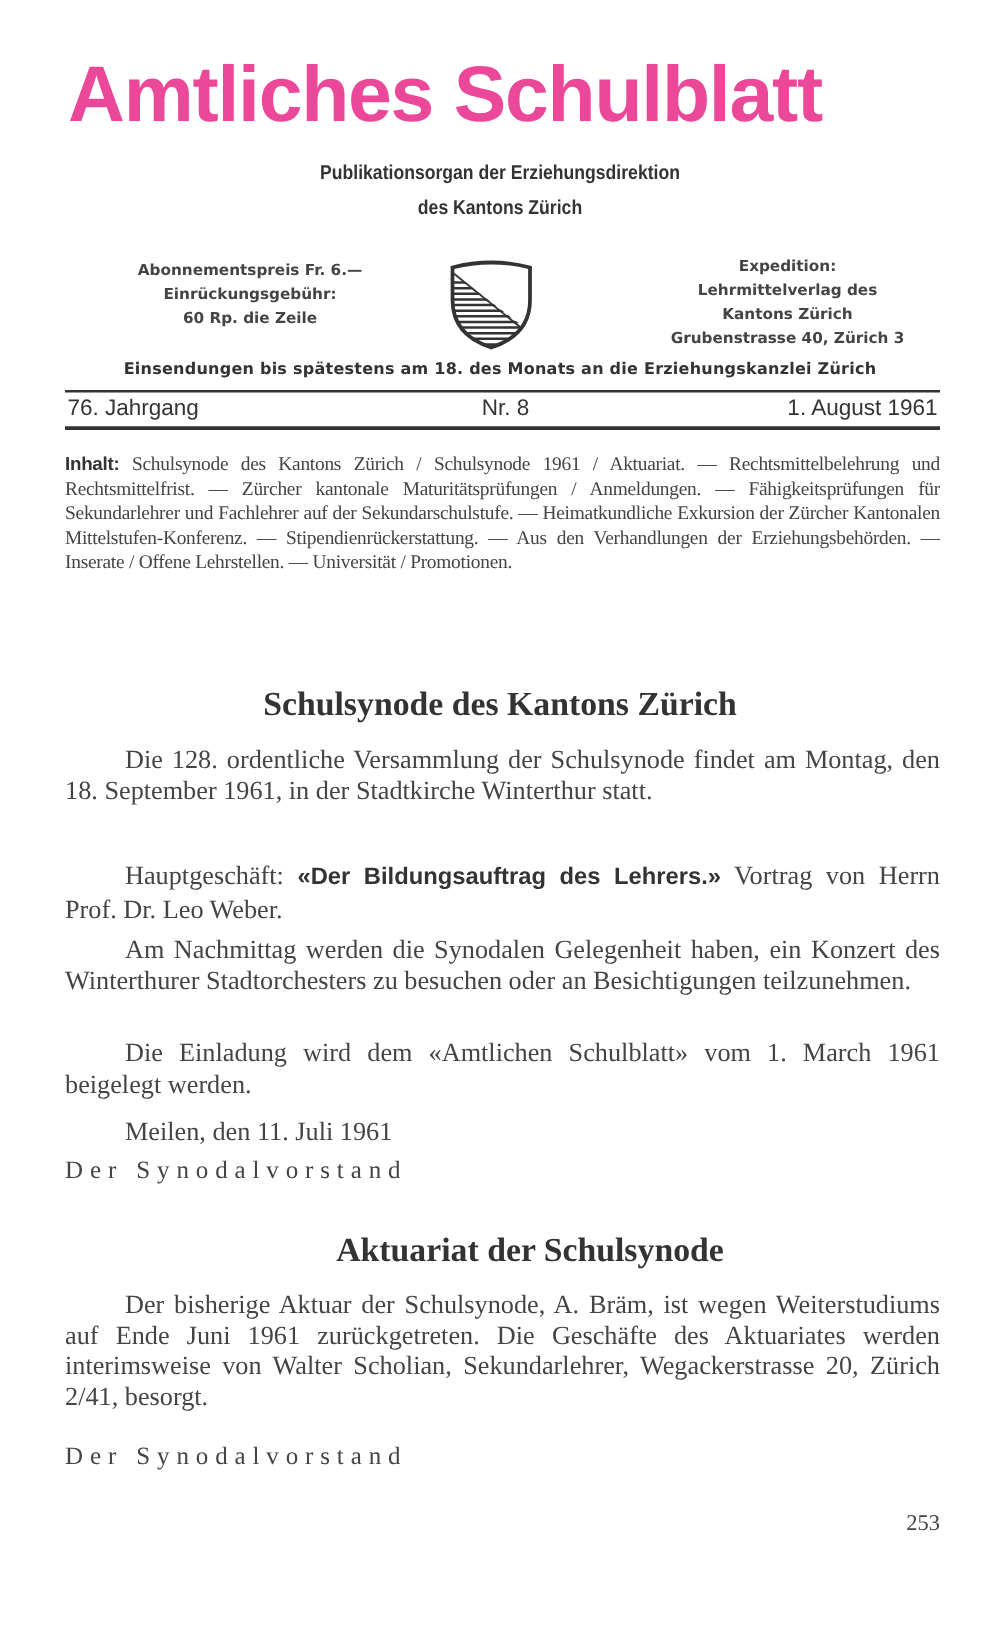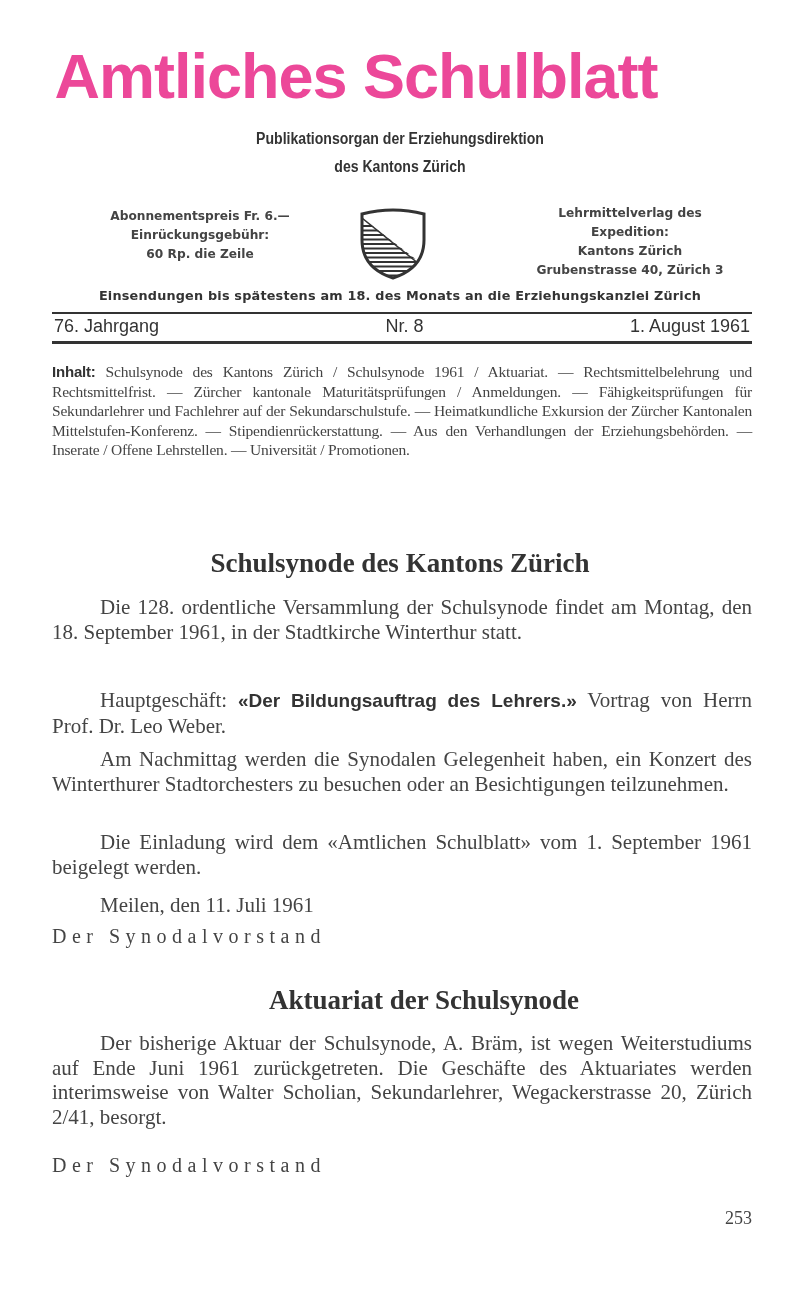--- a/index.html
+++ b/index.html
@@ -96,22 +96,22 @@
           <line x1="0" y1="69.5" x2="74" y2="69.5"></line>
       </g>
       <polygon points="6,0 74,0 74,64 6,12" fill="#ffffff"></polygon>
       <line x1="6" y1="12" x2="68" y2="62" stroke="#333" stroke-width="1.5"></line>
     </g>
     <path d="M6 8 Q37 0 68 8 L68 34 Q68 62 37 72 Q6 62 6 34 Z" fill="none" stroke="#333" stroke-width="3"></path>
   </svg>
 </div>
 
 <div class="abs info-right">
+  <span class="info-line">Expedition:</span>
   <span class="info-line">Lehrmittelverlag des</span>
-  <span class="info-line">Expedition:</span>
   <span class="info-line">Kantons Zürich</span>
   <span class="info-line">Grubenstrasse 40, Zürich 3</span>
 </div>
 
 <div class="abs deadline">Einsendungen bis spätestens am 18. des Monats an die Erziehungskanzlei Zürich</div>
 
 <div class="abs rule" style="top:312px;height:2px;"></div>
 <div class="abs issue-bar">
   <span>76. Jahrgang</span>
   <span style="margin-left:20px;">Nr. 8</span>
@@ -123,21 +123,21 @@
   <span class="toc-label">Inhalt:</span>
   <span>Schulsynode des Kantons Zürich / Schulsynode 1961 / Aktuariat. — Rechtsmittelbelehrung und Rechtsmittelfrist. — Zürcher kantonale Maturitätsprüfungen / Anmeldungen. — Fähigkeitsprüfungen für Sekundarlehrer und Fachlehrer auf der Sekundarschulstufe. — Heimatkundliche Exkursion der Zürcher Kantonalen Mittelstufen-Konferenz. — Stipendienrückerstattung. — Aus den Verhandlungen der Erziehungsbehörden. — Inserate / Offene Lehrstellen. — Universität / Promotionen.</span>
 </div>
 
 <div class="abs h2" style="top:548px;">Schulsynode des Kantons Zürich</div>
 <div class="abs para indent" style="top:595px;">Die 128. ordentliche Versammlung der Schulsynode findet am Montag, den 18. September 1961, in der Stadtkirche Winterthur statt.</div>
 <div class="abs para indent" style="top:688px;">
   <span>Hauptgeschäft: </span><span class="bold-sans">«Der Bildungsauftrag des Lehrers.»</span><span> Vortrag von Herrn Prof. Dr. Leo Weber.</span>
 </div>
 <div class="abs para indent" style="top:747px;">Am Nachmittag werden die Synodalen Gelegenheit haben, ein Konzert des Winterthurer Stadtorchesters zu besuchen oder an Besichtigungen teilzunehmen.</div>
-<div class="abs para indent" style="top:830px;">Die Einladung wird dem «Amtlichen Schulblatt» vom 1. September 1961 beigelegt werden.</div>
+<div class="abs para indent" style="top:830px;">Die Einladung wird dem «Amtlichen Schulblatt» vom 1. March 1961 beigelegt werden.</div>
 <div class="abs para indent" style="top:893px;">Meilen, den 11. Juli 1961</div>
 <div class="abs para sign" style="top:924px;">Der Synodalvorstand</div>
 
 <div class="abs h2" style="top:985px;padding-left:24px;">Aktuariat der Schulsynode</div>
 <div class="abs para indent" style="top:1031px;">Der bisherige Aktuar der Schulsynode, A. Bräm, ist wegen Weiterstudiums auf Ende Juni 1961 zurückgetreten. Die Geschäfte des Aktuariates werden interimsweise von Walter Scholian, Sekundarlehrer, Wegackerstrasse 20, Zürich 2/41, besorgt.</div>
 <div class="abs para sign" style="top:1153px;">Der Synodalvorstand</div>
 
 <div class="abs page-num">253</div>
 
 </body></html>

